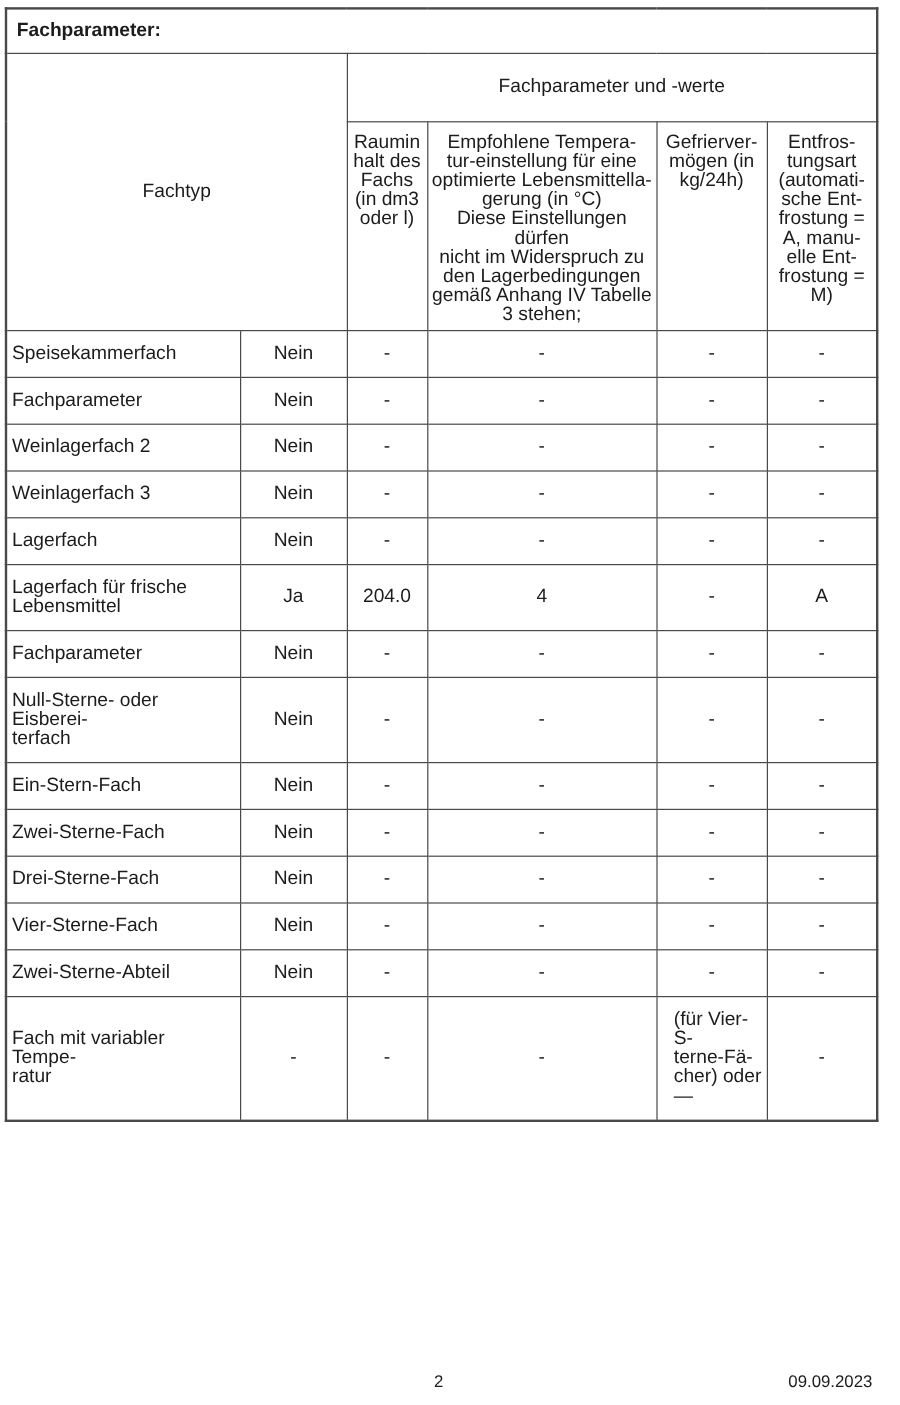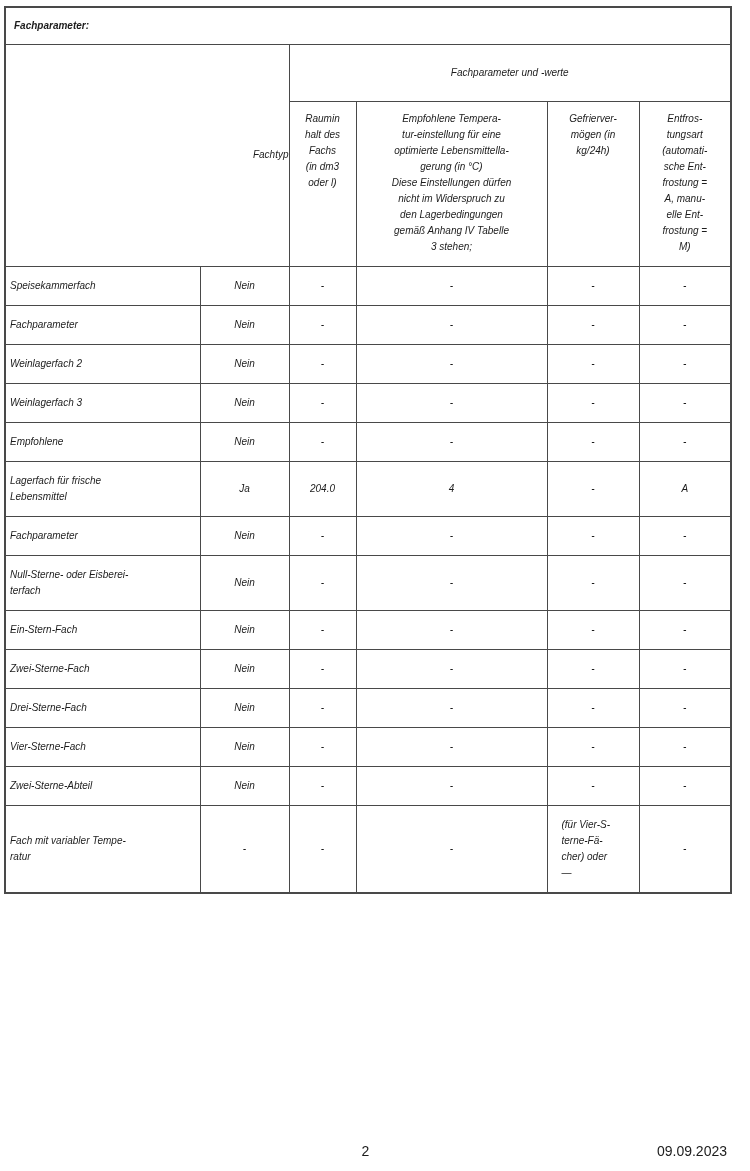--- a/index.html
+++ b/index.html
@@ -9,39 +9,38 @@
     position: relative;
     font-family: "Liberation Sans", sans-serif;
     color: #1c1c1c;
   }
   .doc-table {
     position: absolute; left: 4px; top: 6px;
     width: 726px;
     border-collapse: collapse;
     table-layout: fixed;
     border: 2px solid #494949;
-    font-size: 10px;
+    font-size: 16px;
     line-height: 16px;
-    font-style: italic;
   }
   .doc-table th, .doc-table td {
     border: 1px solid #494949;
     font-weight: normal;
     white-space: pre-line;
     overflow: hidden;
   }
   .title-row td {
     height: 37px;
     font-weight: bold;
     text-align: left;
     vertical-align: middle;
     padding: 2px 8px;
   }
   .fachtyp-header {
-    text-align: right;
+    text-align: center;
     vertical-align: middle;
   }
   .group-header-row th.group-header {
     height: 40px;
     text-align: center;
     vertical-align: middle;
     padding: 20px 4px;
   }
   .sub-header-row th {
     height: 165px;
@@ -152,21 +151,21 @@
       </tr>
       <tr>
         <td class="cell-name">Weinlagerfach 3</td>
         <td class="cell-center">Nein</td>
         <td class="cell-center">-</td>
         <td class="cell-center">-</td>
         <td class="cell-center">-</td>
         <td class="cell-center">-</td>
       </tr>
       <tr>
-        <td class="cell-name">Empfohlene</td>
+        <td class="cell-name">Lagerfach</td>
         <td class="cell-center">Nein</td>
         <td class="cell-center">-</td>
         <td class="cell-center">-</td>
         <td class="cell-center">-</td>
         <td class="cell-center">-</td>
       </tr>
       <tr>
         <td class="cell-name">Lagerfach für frische
 Lebensmittel</td>
         <td class="cell-center">Ja</td>

